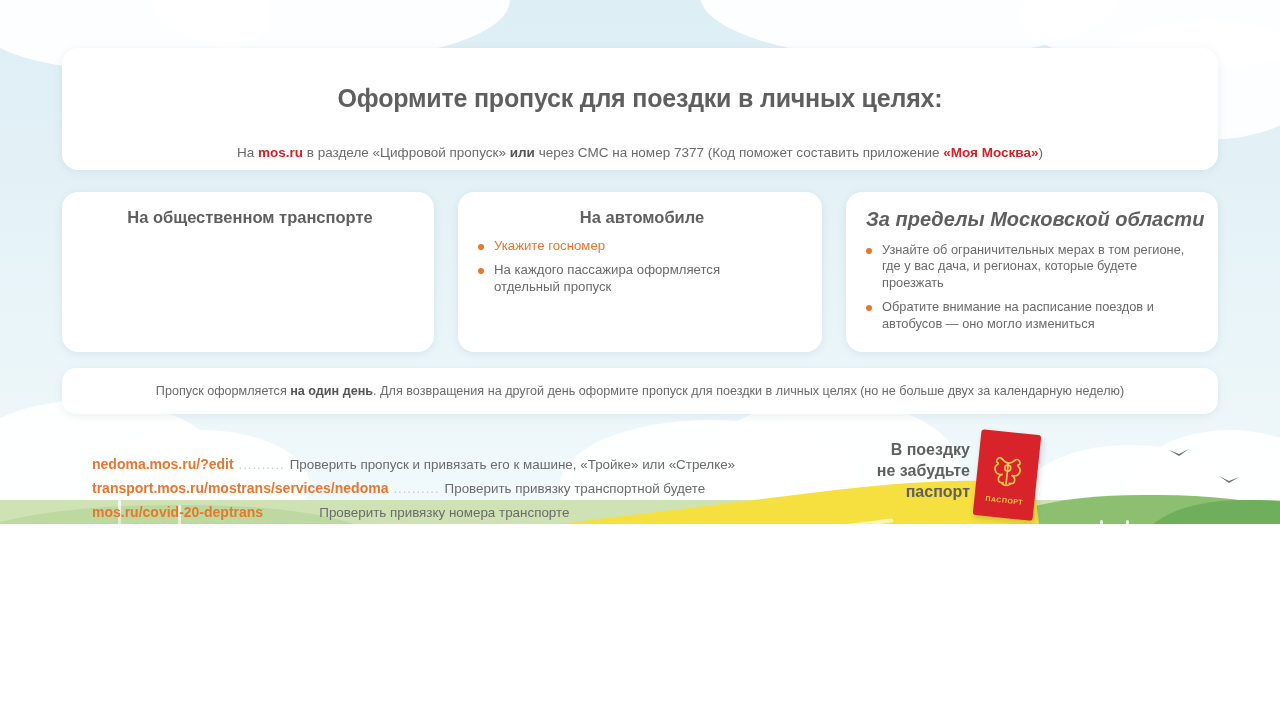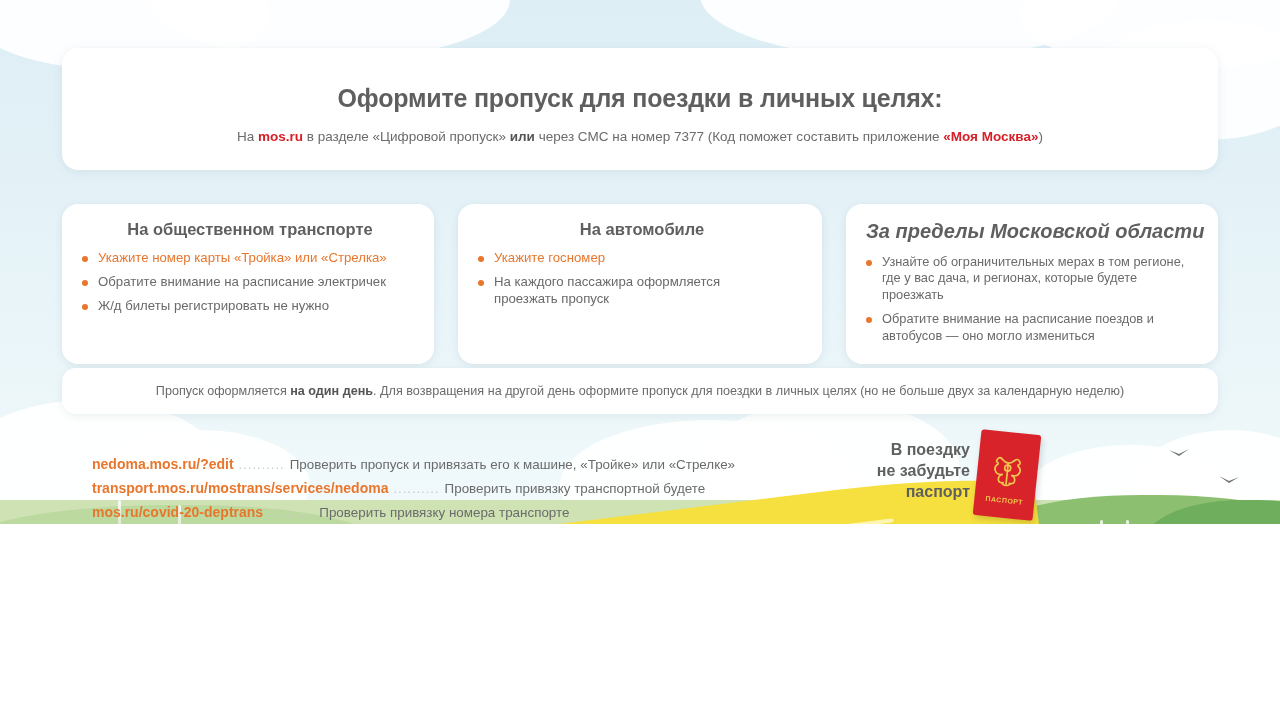--- a/index.html
+++ b/index.html
@@ -139,34 +139,34 @@
     font-size: 25px;
     font-weight: bold;
     letter-spacing: -.2px;
     margin-top: 36px;
     white-space: nowrap;
   }
   .header-sub {
     text-align: center;
     color: #6b6b6b;
     font-size: 13.5px;
-    margin-top: 16px;
+    margin-top: 32px;
     white-space: nowrap;
   }
   .red-b { color: #d62027; font-weight: bold; }
   .gray-b { color: #555555; font-weight: bold; }
 
   .cards {
     position: absolute;
     left: 62px; top: 192px;
     width: 1156px; height: 160px;
   }
   .card {
     position: absolute;
-    top: 12px;
+    top: 0;
     height: 160px;
     background: #ffffff;
     border-radius: 16px;
     box-shadow: 0 2px 9px rgba(120,150,165,.16);
     box-sizing: border-box;
     padding: 16px 16px 0 20px;
   }
   .card-1 { left: 0;    width: 372px; }
   .card-2 { left: 396px; width: 364px; }
   .card-3 { left: 784px; width: 372px; }
@@ -420,32 +420,27 @@
 
   <div class="header-panel">
     <div class="header-title">Оформите пропуск для поездки в личных целях:</div>
     <div class="header-sub"><span>На </span><span class="red-b">mos.ru</span><span> в разделе «Цифровой пропуск» </span><span class="gray-b">или</span><span>  через СМС на номер 7377 (Код поможет составить приложение </span><span class="red-b">«Моя Москва»</span><span>)</span></div>
   </div>
 
   <div class="cards">
 
     <div class="card card-1">
       <div class="card-title">На общественном транспорте</div>
-      <ul class="bl">
-        <li class="hl">Укажите номер карты «Тройка» или «Стрелка»</li>
-        <li>Обратите внимание на расписание электричек</li>
-        <li>Ж/д билеты регистрировать не нужно</li>
-      </ul>
     </div>
 
     <div class="card card-2">
       <div class="card-title">На автомобиле</div>
       <ul class="bl">
         <li class="hl">Укажите госномер</li>
-        <li style="max-width:245px;">На каждого пассажира оформляется проезжать пропуск</li>
+        <li style="max-width:245px;">На каждого пассажира оформляется отдельный пропуск</li>
       </ul>
     </div>
 
     <div class="card card-3">
       <div class="card-title">За пределы Московской области</div>
       <ul class="bl">
         <li>Узнайте об ограничительных мерах в том регионе, где у вас дача, и регионах, которые будете проезжать</li>
         <li style="max-width:290px;">Обратите внимание на расписание поездов и автобусов — оно могло измениться</li>
       </ul>
     </div>

